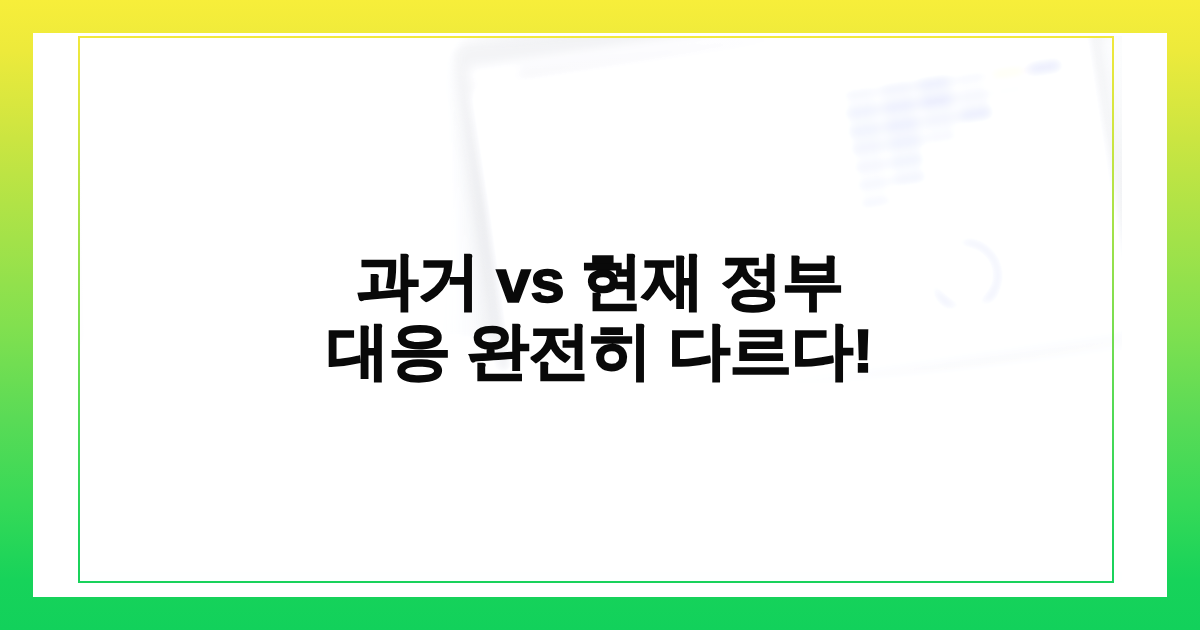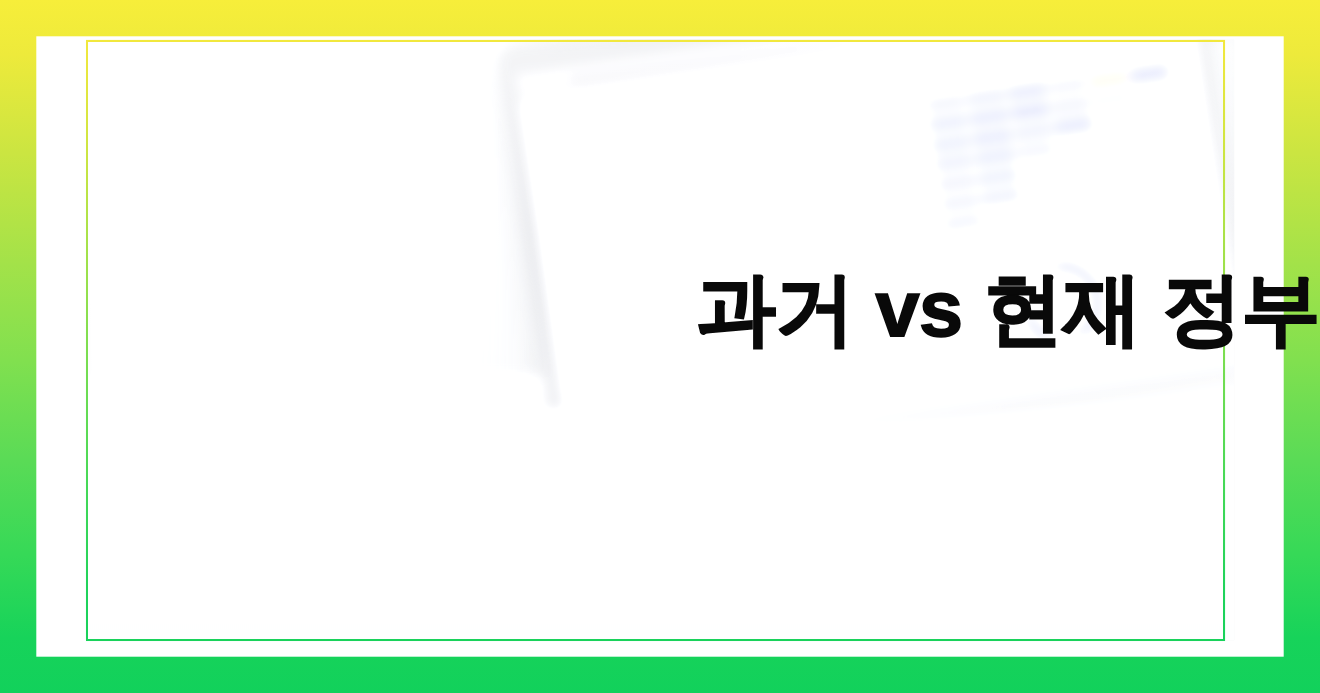--- a/index.html
+++ b/index.html
@@ -206,28 +206,27 @@
 
   
   .headline {
     position:absolute; left:0; right:0; top:246px;
     text-align:center; pointer-events:none;
   }
   .headline .ln {
     display:block;
     font-family:"Liberation Sans","DejaVu Sans",sans-serif;
     font-weight:700;
-    font-size:72px;
+    font-size:62px;
     line-height:70px;
     color:#090909;
     letter-spacing:-0.5px;
     white-space:nowrap;
     -webkit-text-stroke:1.6px #090909;
     paint-order:stroke fill;
-    text-align:right;
   }
 </style>
 </head>
 <body>
 
 <div class="card">
 
   <div class="plate">
 
     <div class="photo">
@@ -374,15 +373,16 @@
         <div class="sweep2"></div>
       </div>
       <div class="photo-wash"></div>
     </div>
   </div>
 
   <div class="inner-outline"></div>
 
   <div class="headline">
     <span class="ln">과거 vs 현재 정부</span>
+    <span class="ln">대응 완전히 다르다!</span>
   </div>
 
 </div>
 
 </body></html>

